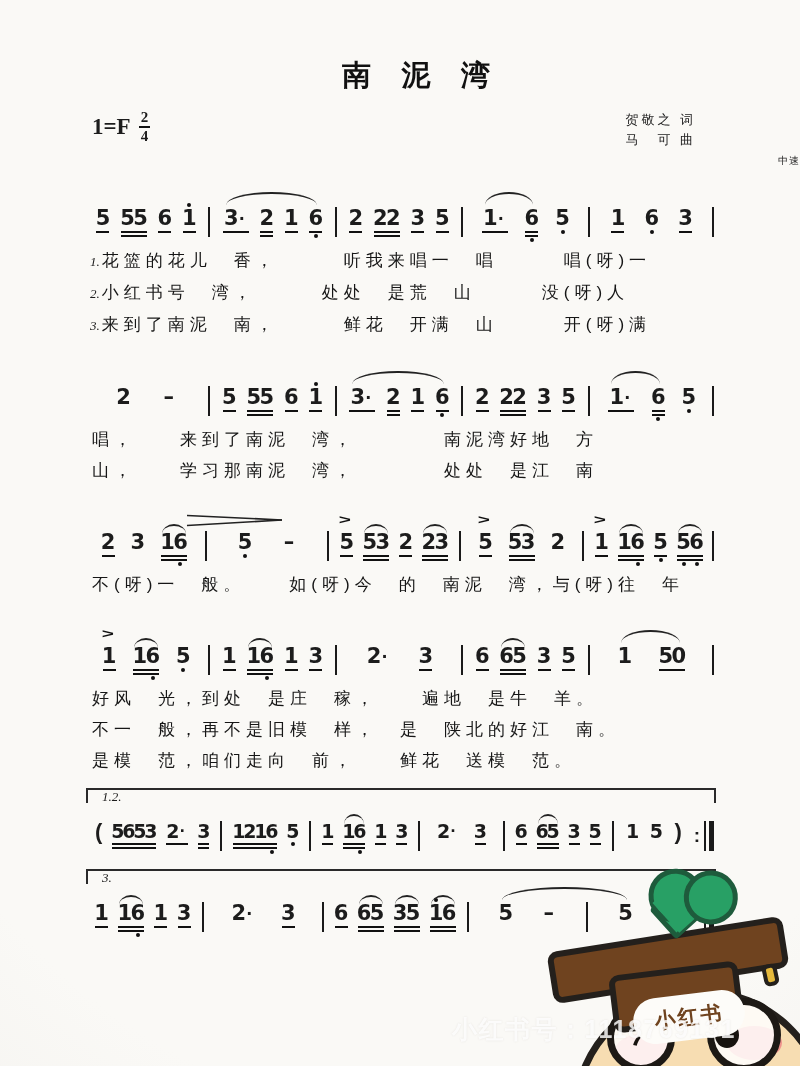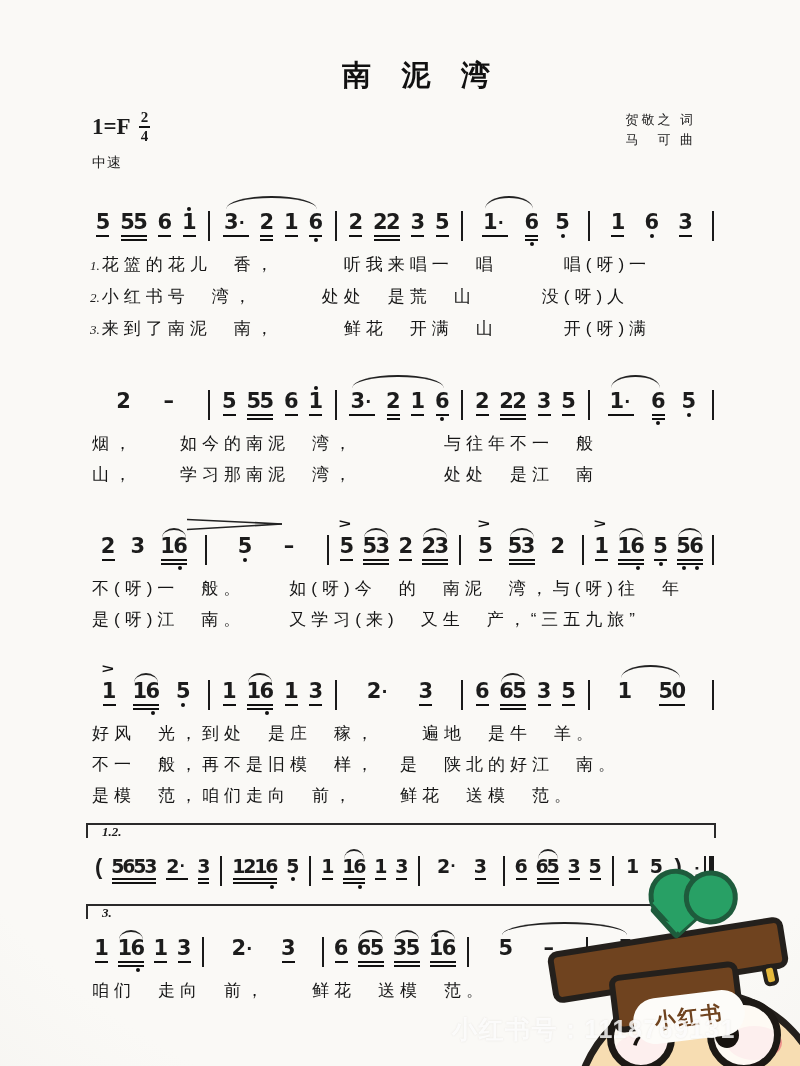--- a/index.html
+++ b/index.html
@@ -8,21 +8,21 @@
         background:radial-gradient(130% 120% at 50% 38%, #faf9f6 55%, #efede9 92%, #e3e1dc 100%);}
   
   .header{padding-top:56px;}
   .title{text-align:center;font-size:29px;font-weight:700;letter-spacing:1.05em;text-indent:1.05em;color:#111;padding-left:32px;}
   .meta-row{display:flex;justify-content:space-between;align-items:flex-start;padding:14px 92px 0 92px;}
   .keysig{font-family:"Liberation Serif","DejaVu Serif",serif;font-weight:700;font-size:23px;display:flex;align-items:center;}
   .frac{display:inline-flex;flex-direction:column;align-items:center;margin-left:8px;font-size:15px;line-height:15px;}
   .frac .num{border-bottom:2px solid #111;padding:0 2px 1px 2px;}
   .frac .den{padding-top:1px;}
   .credits{font-size:13px;line-height:20px;letter-spacing:3px;margin-right:12px;color:#222;}
-  .tempo{font-size:14px;padding:4px 0 0 92px;letter-spacing:1px;}
+  .tempo{font-size:10px;padding:4px 0 0 92px;letter-spacing:1px;text-align:right;}
   
   #score{padding:18px 86px 0 90px;}
   .system{position:relative;margin-bottom:26px;}
   .system.has-volta{margin-top:20px;}
   .notes-row{position:relative;display:flex;align-items:flex-start;padding-top:15px;width:100%;}
   .measure{position:relative;display:flex;flex:1;justify-content:space-evenly;align-items:flex-start;}
   .cluster{position:relative;display:inline-flex;flex-direction:column;align-items:center;margin:0 5px;}
   .digits{display:flex;align-items:flex-start;}
   .nd{width:13px;display:flex;flex-direction:column;align-items:center;}
   .compact .nd{width:11px;}
@@ -46,21 +46,21 @@
   .arc{position:absolute;top:6px;height:11px;border-top:2px solid #222;
        border-radius:50% 50% 0 0 / 100% 100% 0 0;}
   .bar{width:2px;height:30px;background:#1a1a1a;margin:6px 6px 0 6px;flex:none;}
   .endbar{display:flex;align-items:center;margin-top:6px;flex:none;margin-left:4px;}
   .b-thin{width:2px;height:30px;background:#1a1a1a;}
   .b-thick{width:5px;height:30px;background:#1a1a1a;margin-left:3px;}
   .b-dots{font-size:19px;font-weight:700;margin-right:4px;line-height:30px;}
   .volta{position:absolute;top:-12px;left:-4px;right:-2px;height:13px;
          border:2px solid #2a2a2a;border-bottom:none;}
   .volta-label{position:absolute;left:14px;top:0px;font-family:"Liberation Serif","DejaVu Serif",serif;
-               font-style:italic;font-size:13px;font-weight:700;line-height:13px;background:transparent;}
+               font-style:italic;font-size:13px;font-weight:400;line-height:13px;background:transparent;}
   .hairpin{position:absolute;top:-12px;left:-28px;width:100px;height:13px;}
   
   .lyric-row{display:flex;align-items:baseline;margin-top:5px;line-height:26px;}
   .verse-num{font-family:"Liberation Serif","DejaVu Serif",serif;font-style:italic;font-size:13px;margin-right:2px;}
   .lyric-text{font-size:17px;letter-spacing:5px;white-space:nowrap;color:#161616;}
   
   .mascot{position:absolute;right:0;bottom:0;width:285px;height:190px;}
   .mascot *{position:absolute;box-sizing:border-box;}
   .m-face{left:58px;top:112px;width:255px;height:245px;background:#f7ddb2;border:7px solid #24201c;border-radius:50%;}
   .m-blush-l{left:100px;top:158px;width:55px;height:34px;background:#f0938d;border-radius:50%;}
@@ -744,21 +744,21 @@
             </div>
           </div>
           <div class="endbar">
             <span class="b-thin"></span>
           </div>
           <div class="arc" style="left: 262.281px; width: 91.4062px;"></div>
           <div class="arc" style="left: 521.219px; width: 48.5938px;"></div>
         </div>
         <div class="lyric-row">
           <span class="verse-num"></span>
-          <span class="lyric-text">烟，　　如今的南泥　湾，　　　　与往年不一　般</span>
+          <span class="lyric-text">唱，　　来到了南泥　湾，　　　　南泥湾好地　方</span>
         </div>
         <div class="lyric-row">
           <span class="verse-num"></span>
           <span class="lyric-text">山，　　学习那南泥　湾，　　　　处处　是江　南</span>
         </div>
       </div>
       <div class="system">
         <div class="notes-row">
           <div class="measure">
             <div class="cluster">
@@ -1071,24 +1071,20 @@
               </div>
             </div>
           </div>
           <div class="endbar">
             <span class="b-thin"></span>
           </div>
         </div>
         <div class="lyric-row">
           <span class="verse-num"></span>
           <span class="lyric-text">不(呀)一　般。　　如(呀)今　的　南泥　湾，与(呀)往　年</span>
-        </div>
-        <div class="lyric-row">
-          <span class="verse-num"></span>
-          <span class="lyric-text">是(呀)江　南。　　又学习(来)　又生　产，“三五九旅”</span>
         </div>
       </div>
       <div class="system">
         <div class="notes-row">
           <div class="measure">
             <div class="cluster">
               <div class="accent">&gt;</div>
               <div class="digits">
                 <div class="nd">
                   <div class="updot"></div>
@@ -1988,24 +1984,20 @@
                   <div class="bdot"></div>
                 </div>
               </div>
             </div>
           </div>
           <div class="endbar">
             <span class="b-thin"></span>
             <span class="b-thick"></span>
           </div>
           <div class="arc" style="left: 412.406px; width: 124.75px;"></div>
-        </div>
-        <div class="lyric-row">
-          <span class="verse-num"></span>
-          <span class="lyric-text">咱们　走向　前，　　鲜花　送模　范。</span>
         </div>
       </div>
     </div>
 
   <div class="mascot">
     <div class="m-face"></div>
     <div class="m-blush-l"></div>
     <div class="m-blush-r"></div>
     <div class="m-lens-l"></div>
     <div class="m-lens-r"></div>

